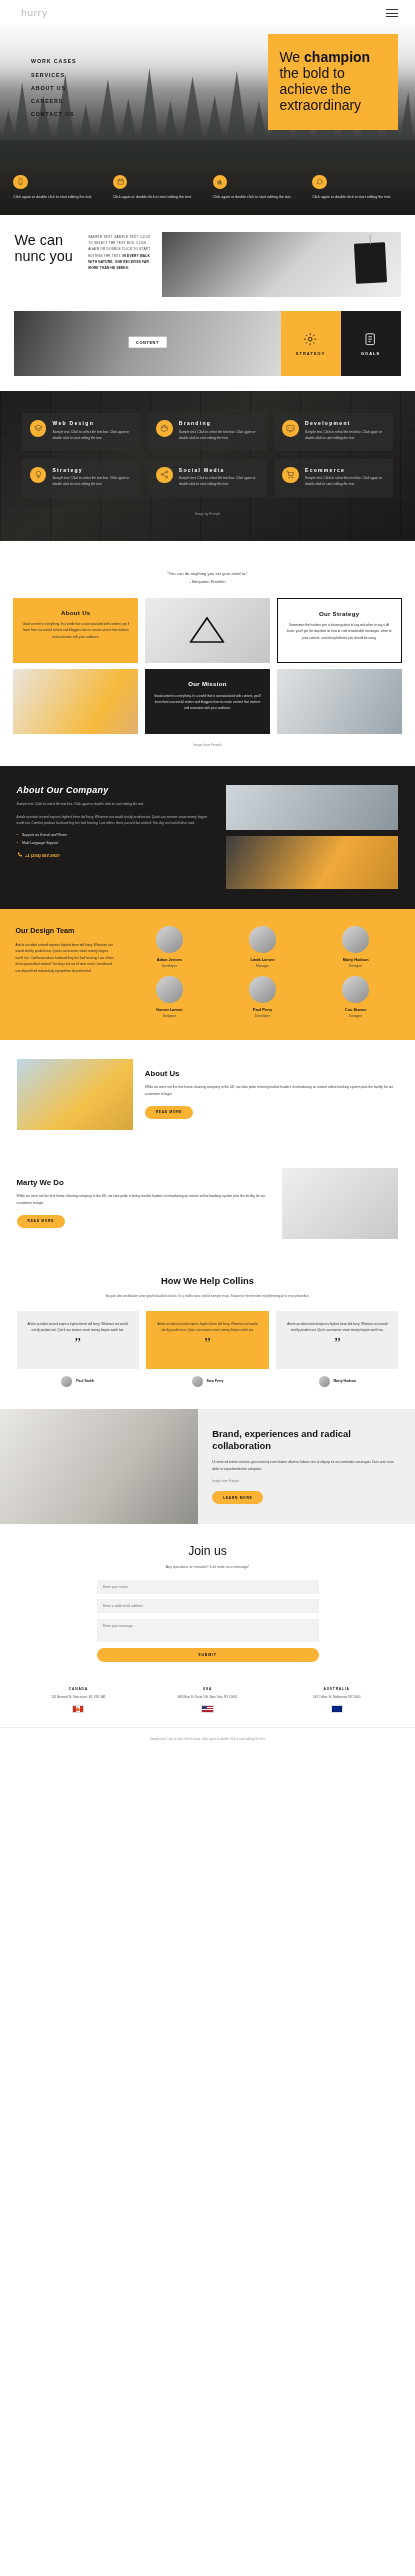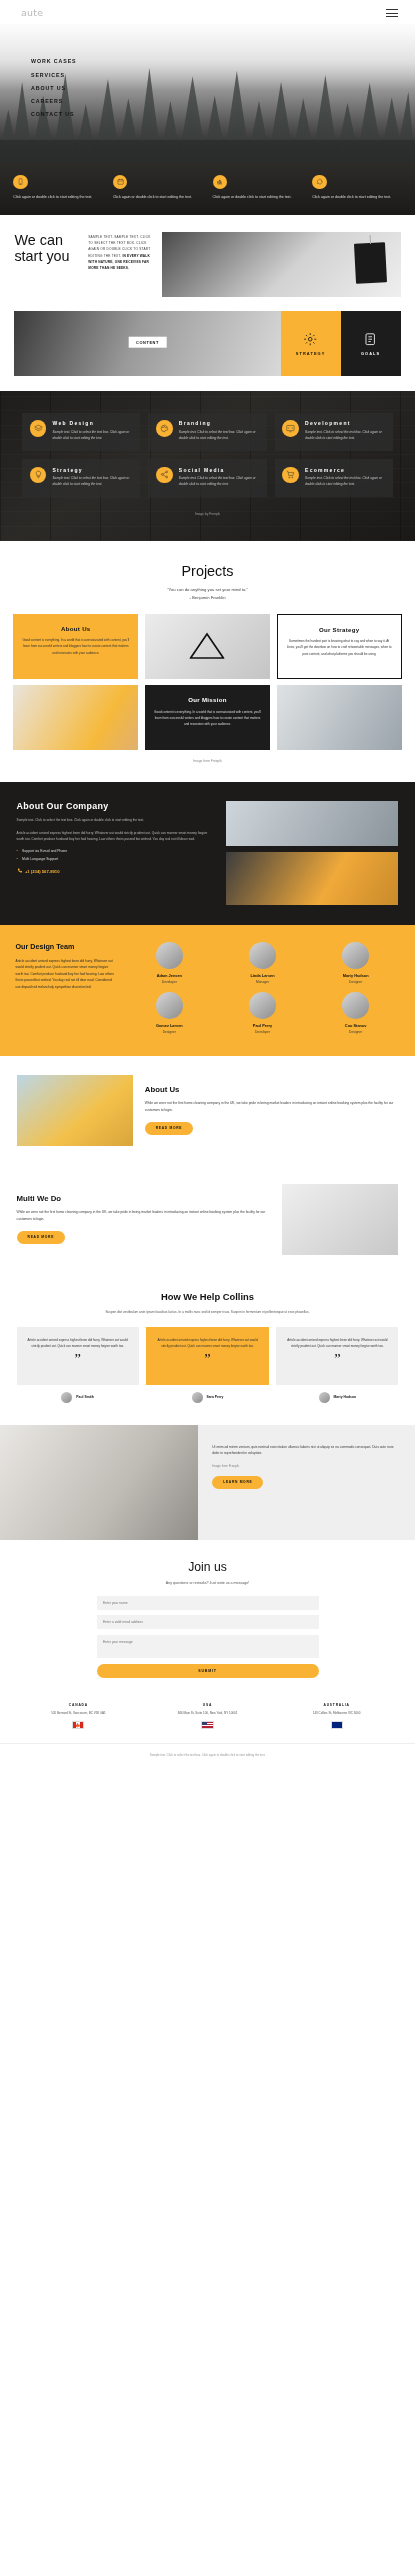--- a/index.html
+++ b/index.html
@@ -163,21 +163,21 @@
     border-left:14.4px solid transparent; border-right:14.4px solid transparent; border-bottom:24.4px solid transparent;
     box-shadow:none;
   }
   .tri-svg{ position:absolute; left:50%; top:50%; transform:translate(-50%,-50%); }
   .p-img.hands{ background:linear-gradient(120deg,#e9e4dc,#f6b93b 70%,#e0b070); }
   .p-img.desk{ background:linear-gradient(120deg,#dfe2e4,#9aa4ab); }
   .credit2{ text-align:center; font-size:3.3px; color:#888; margin-top:8.9px; }
 
   
   .company{ background:#1c1b1a; padding:19px 16.6px 20px; display:flex; gap:11px; }
-  .company-l{ flex:1.15; }
+  .company-l{ flex:1.15;font-style:italic; }
   .company-l h2{
     font-size:8.9px; color:#fff; font-weight:bold; margin-bottom:6.1px;
     font-family:"Liberation Sans Narrow","Liberation Sans",sans-serif; letter-spacing:0.3px;
   }
   .company-l p{ font-size:3.2px; line-height:1.95; color:#b9b9b9; margin-bottom:6.1px; }
   .company-l ul{ list-style:none; margin:6.6px 0 7.8px; }
   .company-l li{ font-size:3.4px; color:#ddd; margin-bottom:3.9px; padding-left:5.5px; position:relative; }
   .company-l li:before{ content:"•"; position:absolute; left:0; color:#f9b233; }
   .phone{ color:#f9b233; font-size:4.2px; font-weight:bold; display:flex; align-items:center; gap:2.8px; }
   .phone svg{ width:5.5px;height:5.5px;fill:#f9b233; }
@@ -286,21 +286,21 @@
 
   
   .footer{ border-top:0.6px solid #eee; padding:8.9px 16.6px 12.2px; text-align:center; }
   .footer p{ font-size:2.9px; color:#999; line-height:1.9; }
 </style>
 </head>
 <body>
 
 <section class="hero">
   <div class="hero-top">
-    <div class="logo">aute</div>
+    <div class="logo">hurry</div>
     <div class="burger">
       <span></span>
         <span></span>
         <span></span>
     </div>
   </div>
 
   <div class="hero-body">
     <div class="hero-img"></div>
     <div class="trees">
@@ -332,20 +332,23 @@
     </div>
 
     <nav class="nav">
       <a href="#">WORK CASES</a>
       <a href="#">SERVICES</a>
       <a href="#">ABOUT US</a>
       <a href="#">CAREERS</a>
       <a href="#">CONTACT US</a>
     </nav>
 
+    <div class="hero-card">
+      <h1><span>We </span><b>champion</b><span> the bold to achieve the extraordinary</span></h1>
+    </div>
   </div>
 
   <div class="feat-strip">
     <div class="feat">
       <div class="feat-ic">
         <svg viewBox="0 0 24 24">
             <rect x="7" y="2" width="10" height="20" rx="2"></rect>
             <line x1="10" y1="19" x2="14" y2="19"></line>
           </svg>
       </div>
@@ -379,21 +382,21 @@
             <path d="M21 12a8 8 0 1 1-3-6.2V12z"></path>
             <path d="M3 20l3-4"></path>
           </svg>
       </div>
       <p>Click again or double click to start editing the text.</p>
     </div>
   </div>
 </section>
 
 <section class="help">
-  <h2>We can start you</h2>
+  <h2>We can nunc you</h2>
   <div class="help-txt">
     <p><span>SAMPLE TEXT. SAMPLE TEXT. CLICK TO SELECT THE TEXT BOX. CLICK AGAIN OR DOUBLE CLICK TO START EDITING THE TEXT. </span><b>IN EVERY WALK WITH NATURE, ONE RECEIVES FAR MORE THAN HE SEEKS.</b></p>
   </div>
   <div class="help-vis">
     <div class="dark-panel"></div>
     <div class="tag-obj"></div>
   </div>
 </section>
 
 <div class="help-row2">
@@ -497,21 +500,20 @@
       <div>
         <h3>Ecommerce</h3>
         <p>Sample text. Click to select the text box. Click again or double click to start editing the text.</p>
       </div>
     </div>
   </div>
   <div class="credit">Image by Freepik</div>
 </section>
 
 <section class="projects">
-  <h2>Projects</h2>
   <div class="quote">
     <div>"You can do anything you set your mind to."</div>
     <div>- Benjamin Franklin</div>
   </div>
 
   <div class="pgrid">
     <div class="pcard p-y">
       <h3>About Us</h3>
       <p>Good content is everything. In a world that is oversaturated with content, you'll learn from successful writers and bloggers how to create content that matters and resonates with your audience.</p>
     </div>
@@ -600,21 +602,21 @@
   <div class="split-txt">
     <h2>About Us</h2>
     <p>While we were not the first home cleaning company in the UK, we take pride in being market leaders in introducing an instant online booking system plus the facility for our customers to login.</p>
     <button class="btn-y">READ MORE</button>
   </div>
   <div class="split-img si-a"></div>
 </section>
 
 <section class="split">
   <div class="split-txt">
-    <h2>Multi We Do</h2>
+    <h2>Marty We Do</h2>
     <p>While we were not the first home cleaning company in the UK, we take pride in being market leaders in introducing an instant online booking system plus the facility for our customers to login.</p>
     <button class="btn-y">READ MORE</button>
   </div>
   <div class="split-img si-b"></div>
 </section>
 
 <section class="testi">
   <h2>How We Help Collins</h2>
   <p class="sub">Suspen dist vestibulum ante ipsum faucibus luctus. In a mollis nunc sed id semper risus. Suspen in fermentum et pellentesque ut eros phasellus.</p>
   <div class="tgrid">
@@ -643,20 +645,21 @@
     <div class="tfoot">
       <div class="av"></div>
       <div class="nm">Marty Hudson</div>
     </div>
   </div>
 </section>
 
 <section class="brand">
   <div class="brand-img"></div>
   <div class="brand-txt">
+    <h2>Brand, experiences and radical collaboration</h2>
     <p>Ut enim ad minim veniam, quis nostrud exercitation ullamco laboris nisi ut aliquip ex ea commodo consequat. Duis aute irure dolor in reprehenderit in voluptate.</p>
     <div class="cr">Image from Freepik</div>
     <button class="btn-y">LEARN MORE</button>
   </div>
 </section>
 
 <section class="join">
   <h2>Join us</h2>
   <div class="sub">Any questions or remarks? Just write us a message!</div>
   <input type="text" placeholder="Enter your name" style="">

